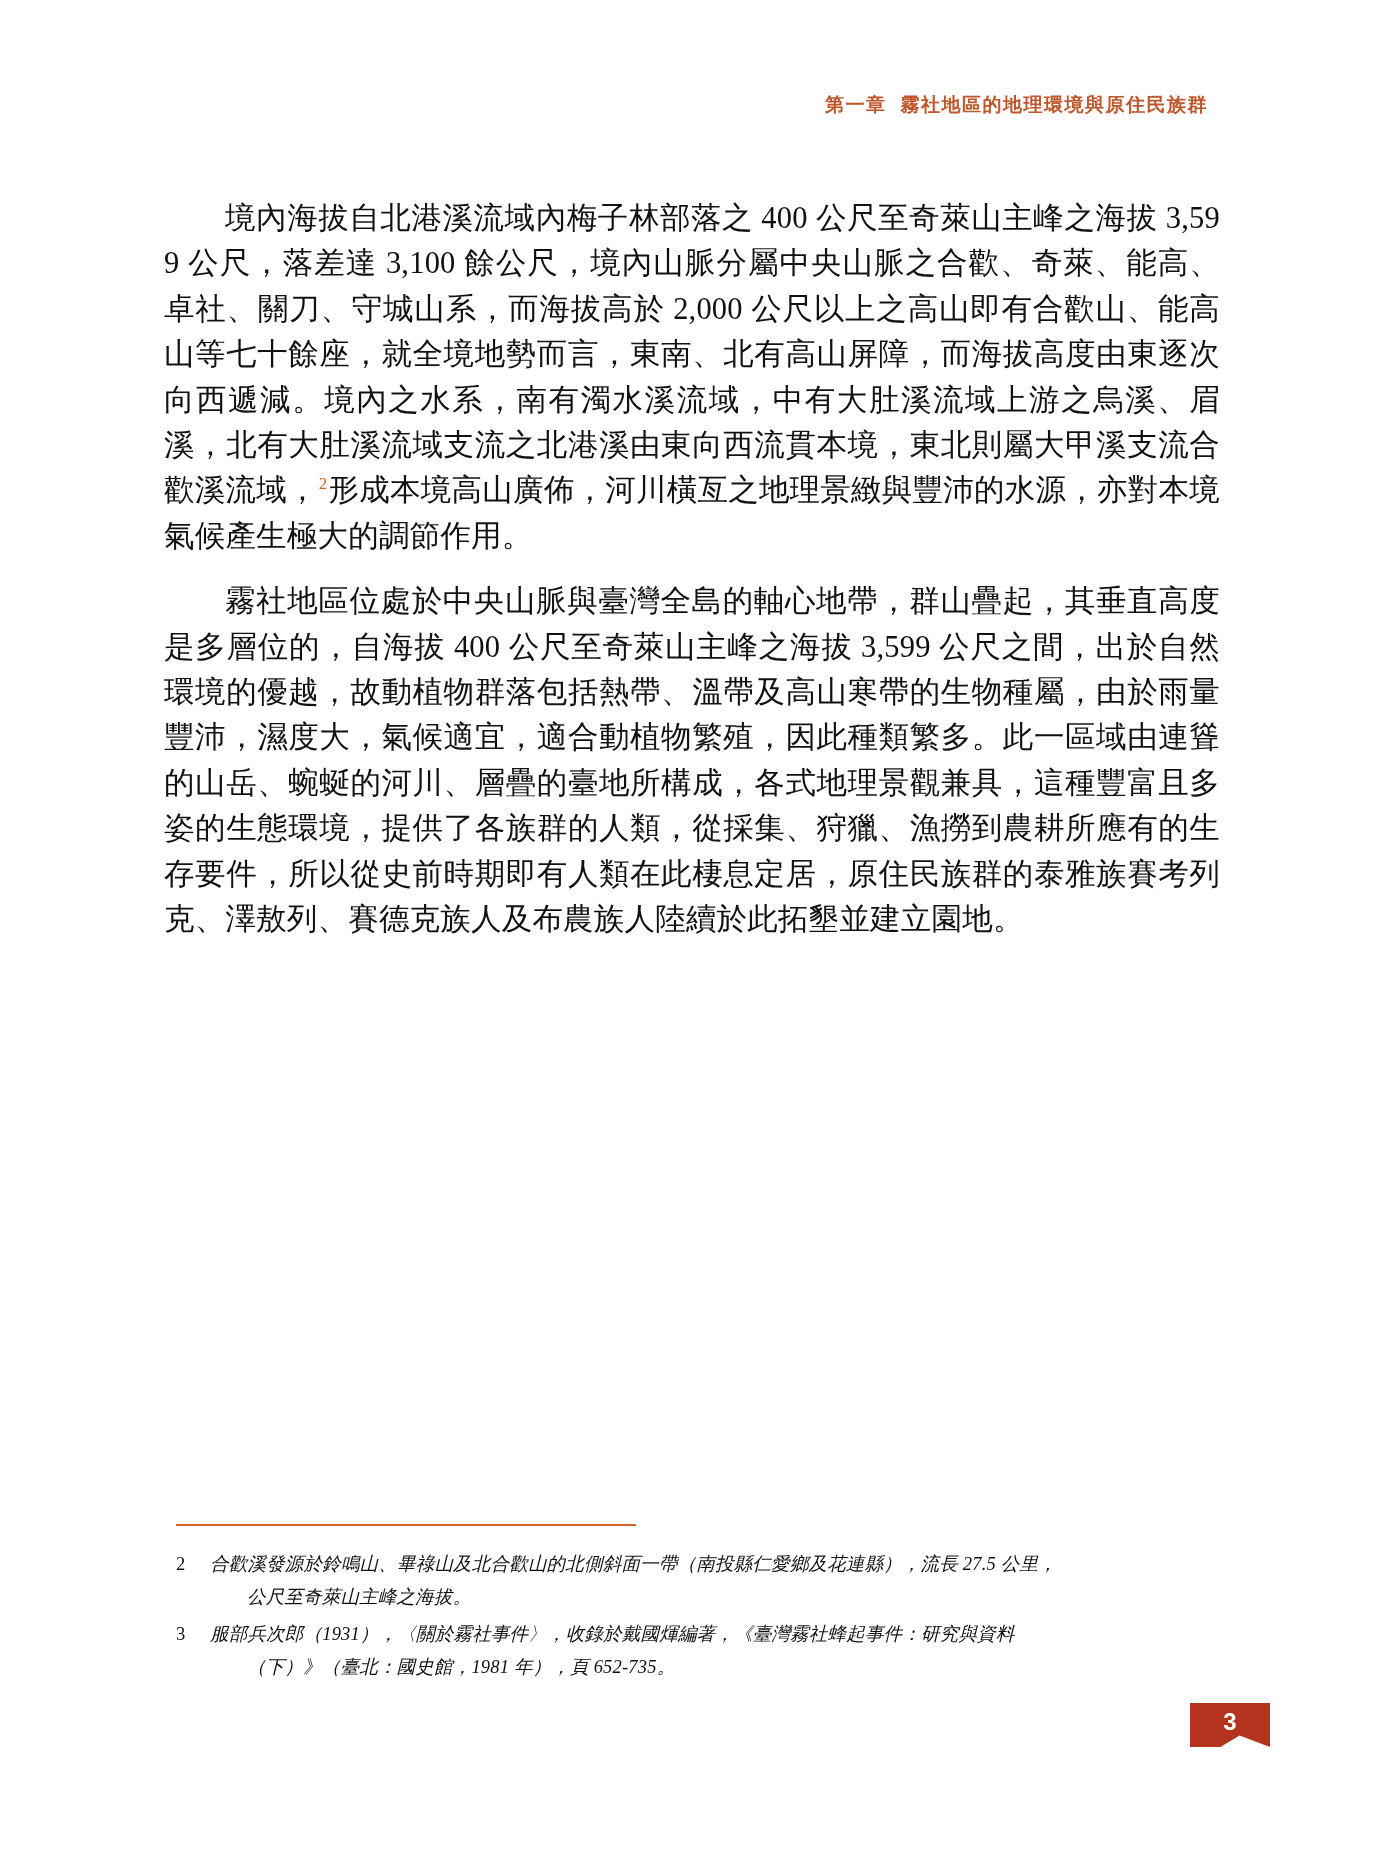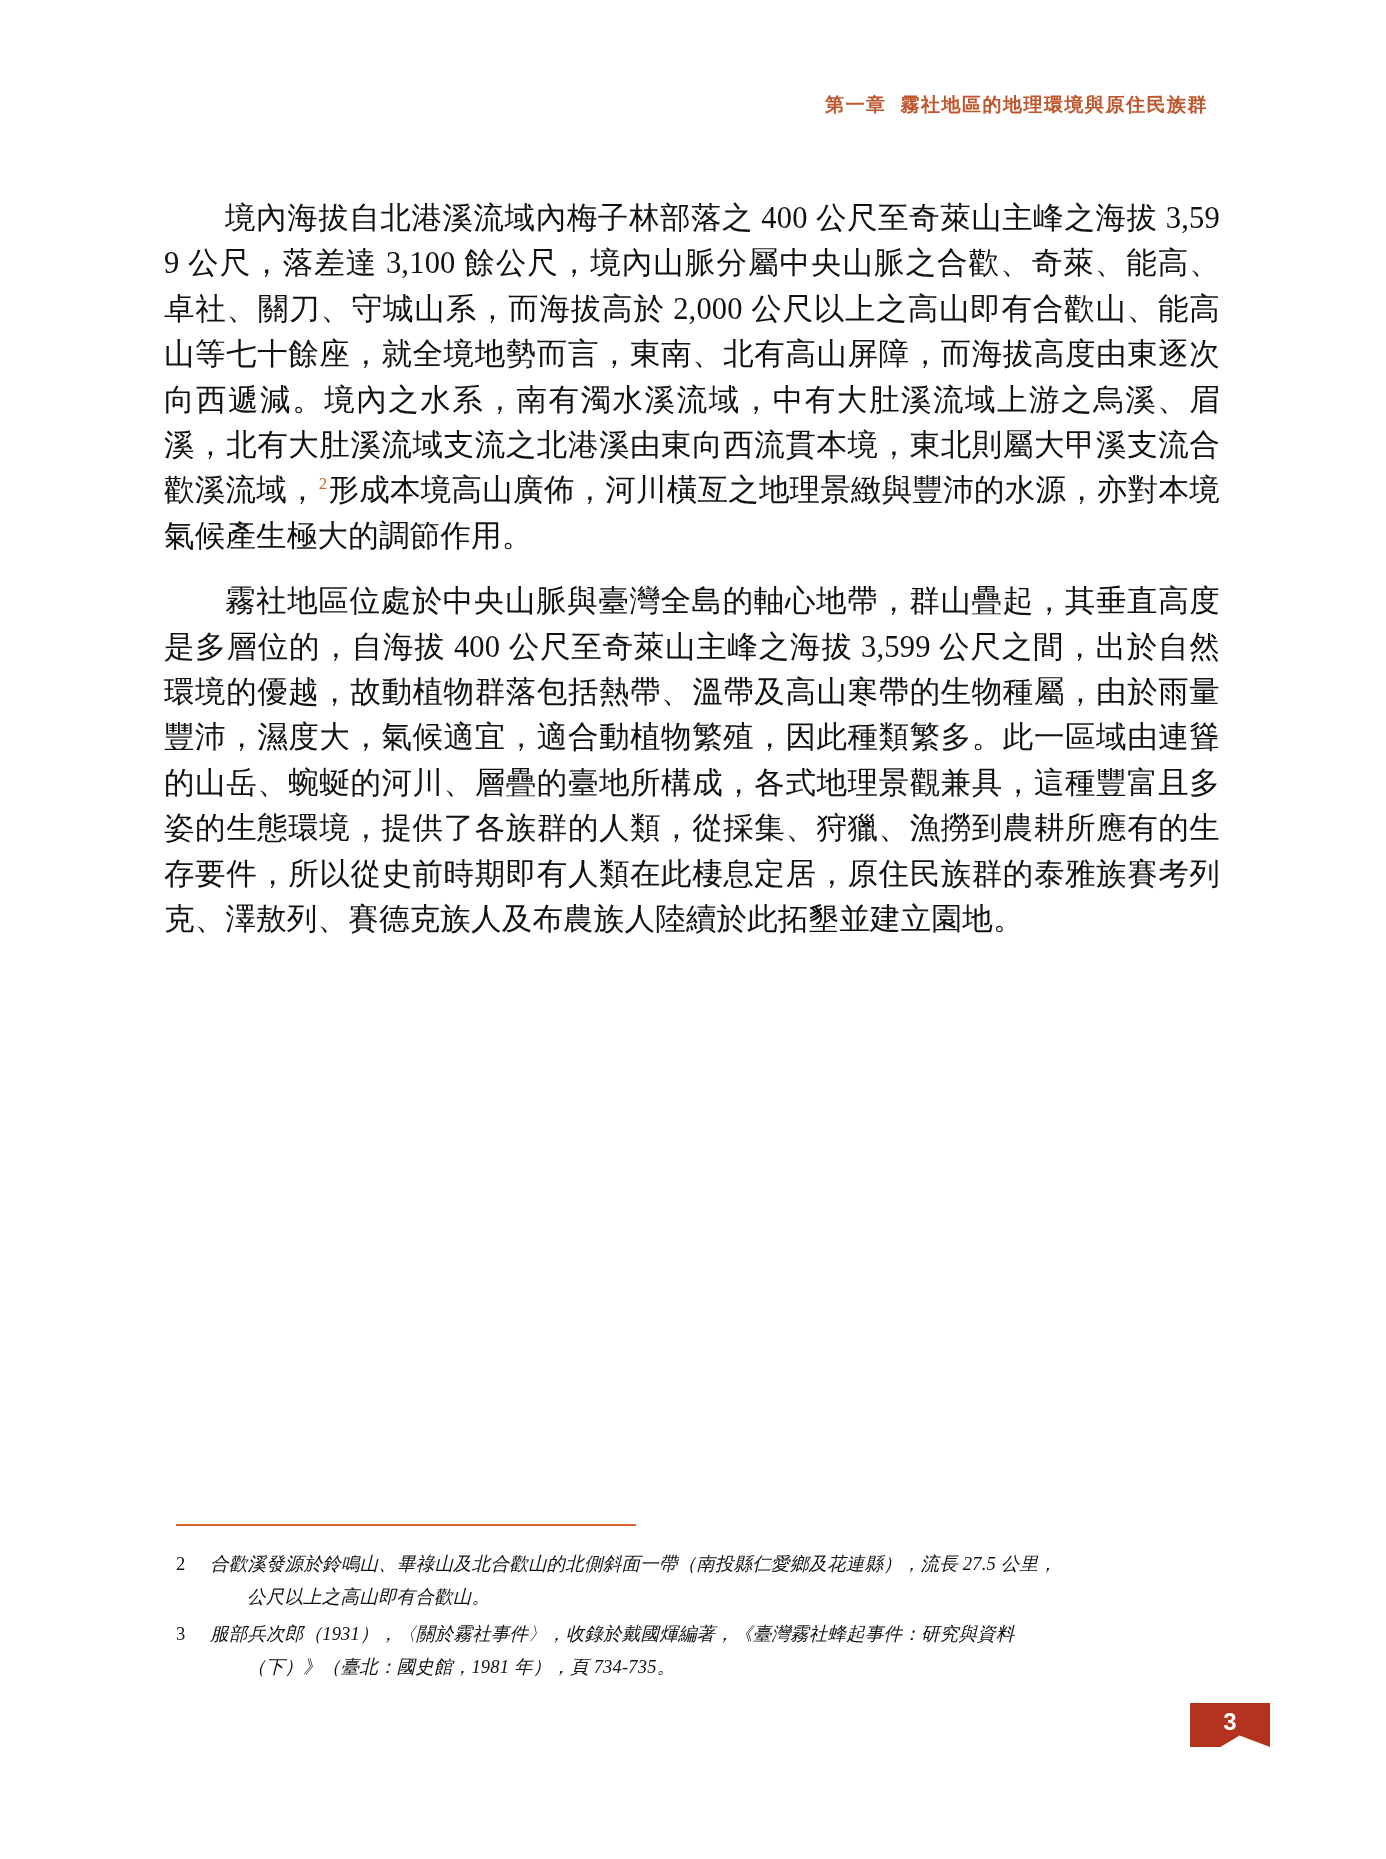--- a/index.html
+++ b/index.html
@@ -145,26 +145,26 @@
     <p class="para">霧社地區位處於中央山脈與臺灣全島的軸心地帶，群山疊起，其垂直高度是多層位的，自海拔 400 公尺至奇萊山主峰之海拔 3,599 公尺之間，出於自然環境的優越，故動植物群落包括熱帶、溫帶及高山寒帶的生物種屬，由於雨量豐沛，濕度大，氣候適宜，適合動植物繁殖，因此種類繁多。此一區域由連聳的山岳、蜿蜒的河川、層疊的臺地所構成，各式地理景觀兼具，這種豐富且多姿的生態環境，提供了各族群的人類，從採集、狩獵、漁撈到農耕所應有的生存要件，所以從史前時期即有人類在此棲息定居，原住民族群的泰雅族賽考列克、澤敖列、賽德克族人及布農族人陸續於此拓墾並建立園地。</p>
 
   </div>
 
   <div class="footnote-rule"></div>
 
   <div class="footnotes">
 
     <div class="fn">
       <span class="fn-num">2</span>
-      <span class="fn-text"><span>合歡溪發源於鈴鳴山、畢祿山及北合歡山的北側斜面一帶（南投縣仁愛鄉及花連縣），流長 27.5 公里，</span><span class="cont">公尺以上之高山即有合歡山。</span></span>
+      <span class="fn-text"><span>合歡溪發源於鈴鳴山、畢祿山及北合歡山的北側斜面一帶（南投縣仁愛鄉及花連縣），流長 27.5 公里，</span><span class="cont">公尺至奇萊山主峰之海拔。</span></span>
     </div>
 
     <div class="fn">
       <span class="fn-num">3</span>
-      <span class="fn-text"><span>服部兵次郎（1931），〈關於霧社事件〉，收錄於戴國煇編著，《臺灣霧社蜂起事件：研究與資料</span><span class="cont">（下）》（臺北：國史館，1981 年），頁 734-735。</span></span>
+      <span class="fn-text"><span>服部兵次郎（1931），〈關於霧社事件〉，收錄於戴國煇編著，《臺灣霧社蜂起事件：研究與資料</span><span class="cont">（下）》（臺北：國史館，1981 年），頁 652-735。</span></span>
     </div>
 
   </div>
 
   <div class="page-badge">
     <span class="shape"></span>
     <span class="num">3</span>
   </div>
 
 </div>

